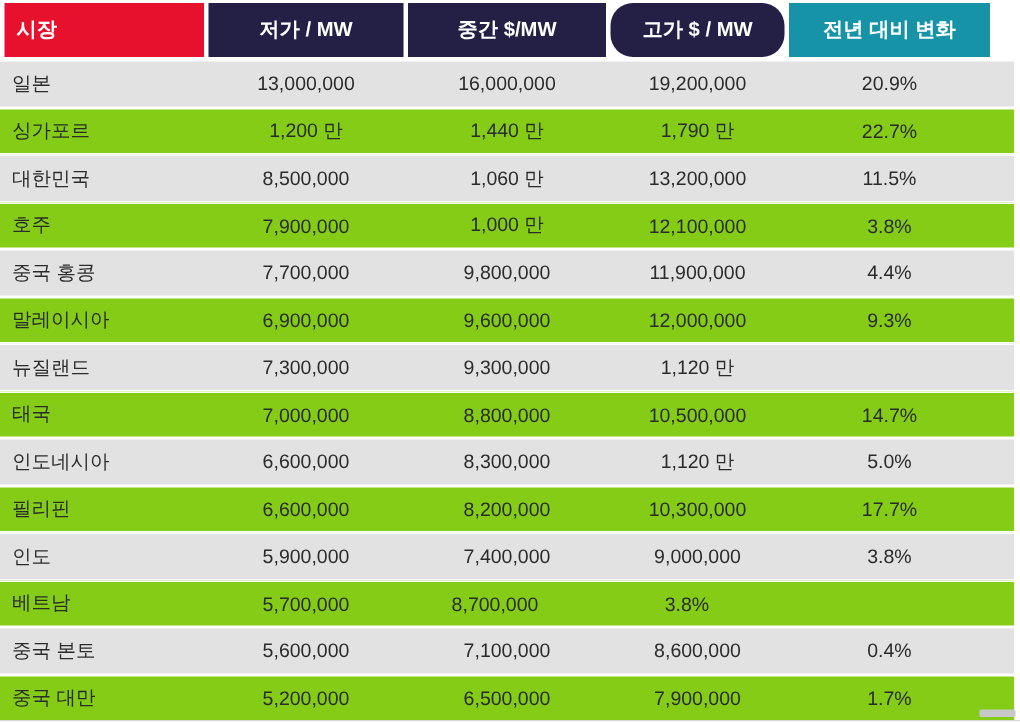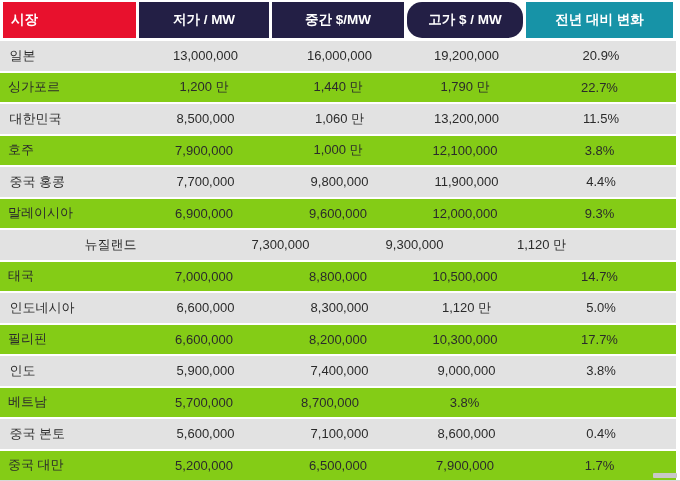--- a/index.html
+++ b/index.html
@@ -40,28 +40,28 @@
     display: flex;
     gap: 3px;
     padding-left: 3px;
     height: 31.5px;
     box-sizing: border-box;
     border-top: 1px solid #ffffff;
     border-bottom: 1px solid #ffffff;
     align-items: center;
     font-size: 13px;
   }
-  .row.stripe { background: #e2e2e2; justify-content: center; }
+  .row.stripe { background: #e2e2e2; }
   .row.plain  { background: #84cc16; }
   .cell { box-sizing: border-box; }
   .col-0 { width: 133px; text-align: left; padding-left: 5px; }
   .col-1 { width: 130px; text-align: center; }
   .col-2 { width: 132px; text-align: center; }
   .col-3 { width: 116px; text-align: center; border-radius: 15px; }
-  .col-4 { width: 147px; text-align: center; }
+  .col-4 { width: 134px; text-align: center; }
   .hdr-cell.col-0 { padding-left: 8px; }
   .scroll-thumb {
     position: absolute;
     right: 3px;
     bottom: 2px;
     width: 24px;
     height: 5px;
     background: #c8c8c8;
     border-radius: 1px;
   }

